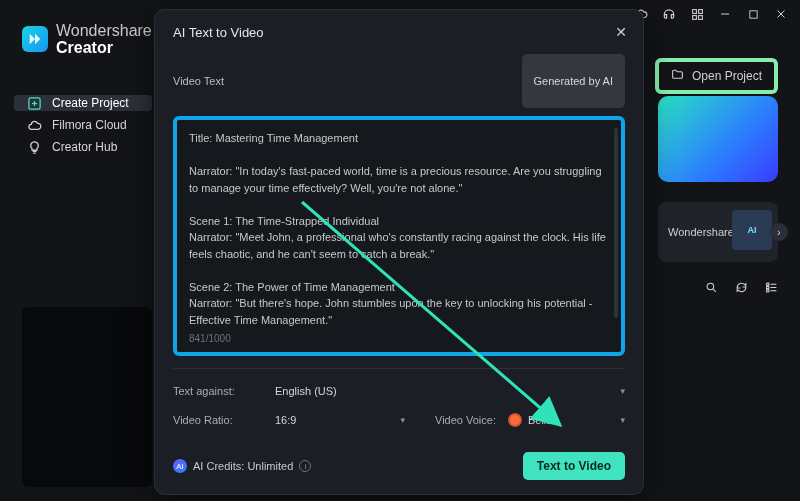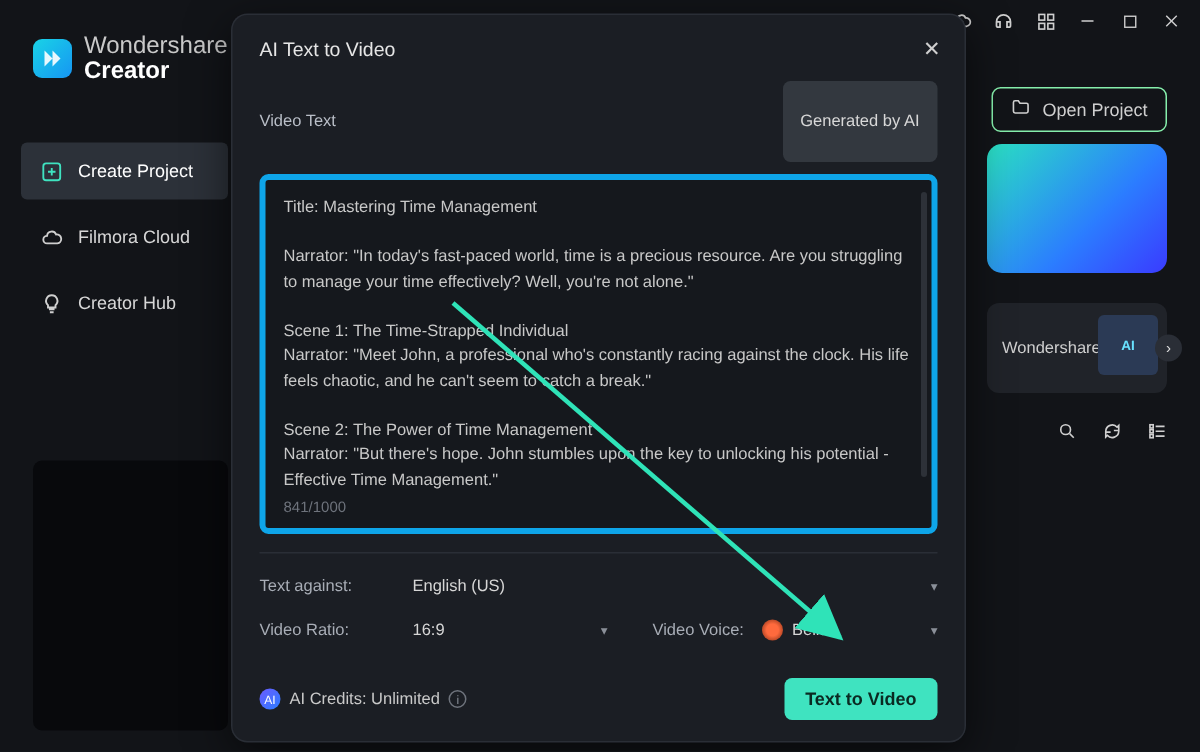--- a/index.html
+++ b/index.html
@@ -34,29 +34,29 @@
     background: linear-gradient(135deg,#19d3e6,#1696f3);
     display:flex; align-items:center; justify-content:center;
   }
   .logo-text1 { font-size: 16px; color:#c9c9c9; font-weight:400;}
   .logo-text2 { font-size: 16px; color:#fff; font-weight:700; line-height:1;}
   .sidebar {
     position: absolute; left: 14px; top: 95px; width: 138px;
   }
   .side-item {
     display:flex; align-items:center; gap:10px;
-    padding: 11px 12px; border-radius: 4px;
+    padding: 0 12px; border-radius: 4px;
     color:#d7d7d7; font-size:12px; cursor:pointer;
     margin-bottom: 6px;
   }
   .side-item.active { background:#2c3139; color:#fff; }
   .side-icon { width:16px; height:16px; display:flex; align-items:center; justify-content:center; }
   .open-project {
     position: absolute; right: 22px; top: 58px;
-    border:1px solid #86efac; border-radius:6px;
+    border:4px solid #86efac; border-radius:6px;
     padding:6px 12px; display:flex; align-items:center; gap:8px;
     color:#cfcfcf; font-size:12px; cursor:pointer;
   }
   .right-panel {
     position: absolute; right: 22px; top: 96px; width: 120px;
   }
   .gradient-card {
     width:120px; height:86px; border-radius:10px;
     background: linear-gradient(135deg,#2ae1c2 0%,#2b7dff 60%,#3a3bff 100%);
   }

